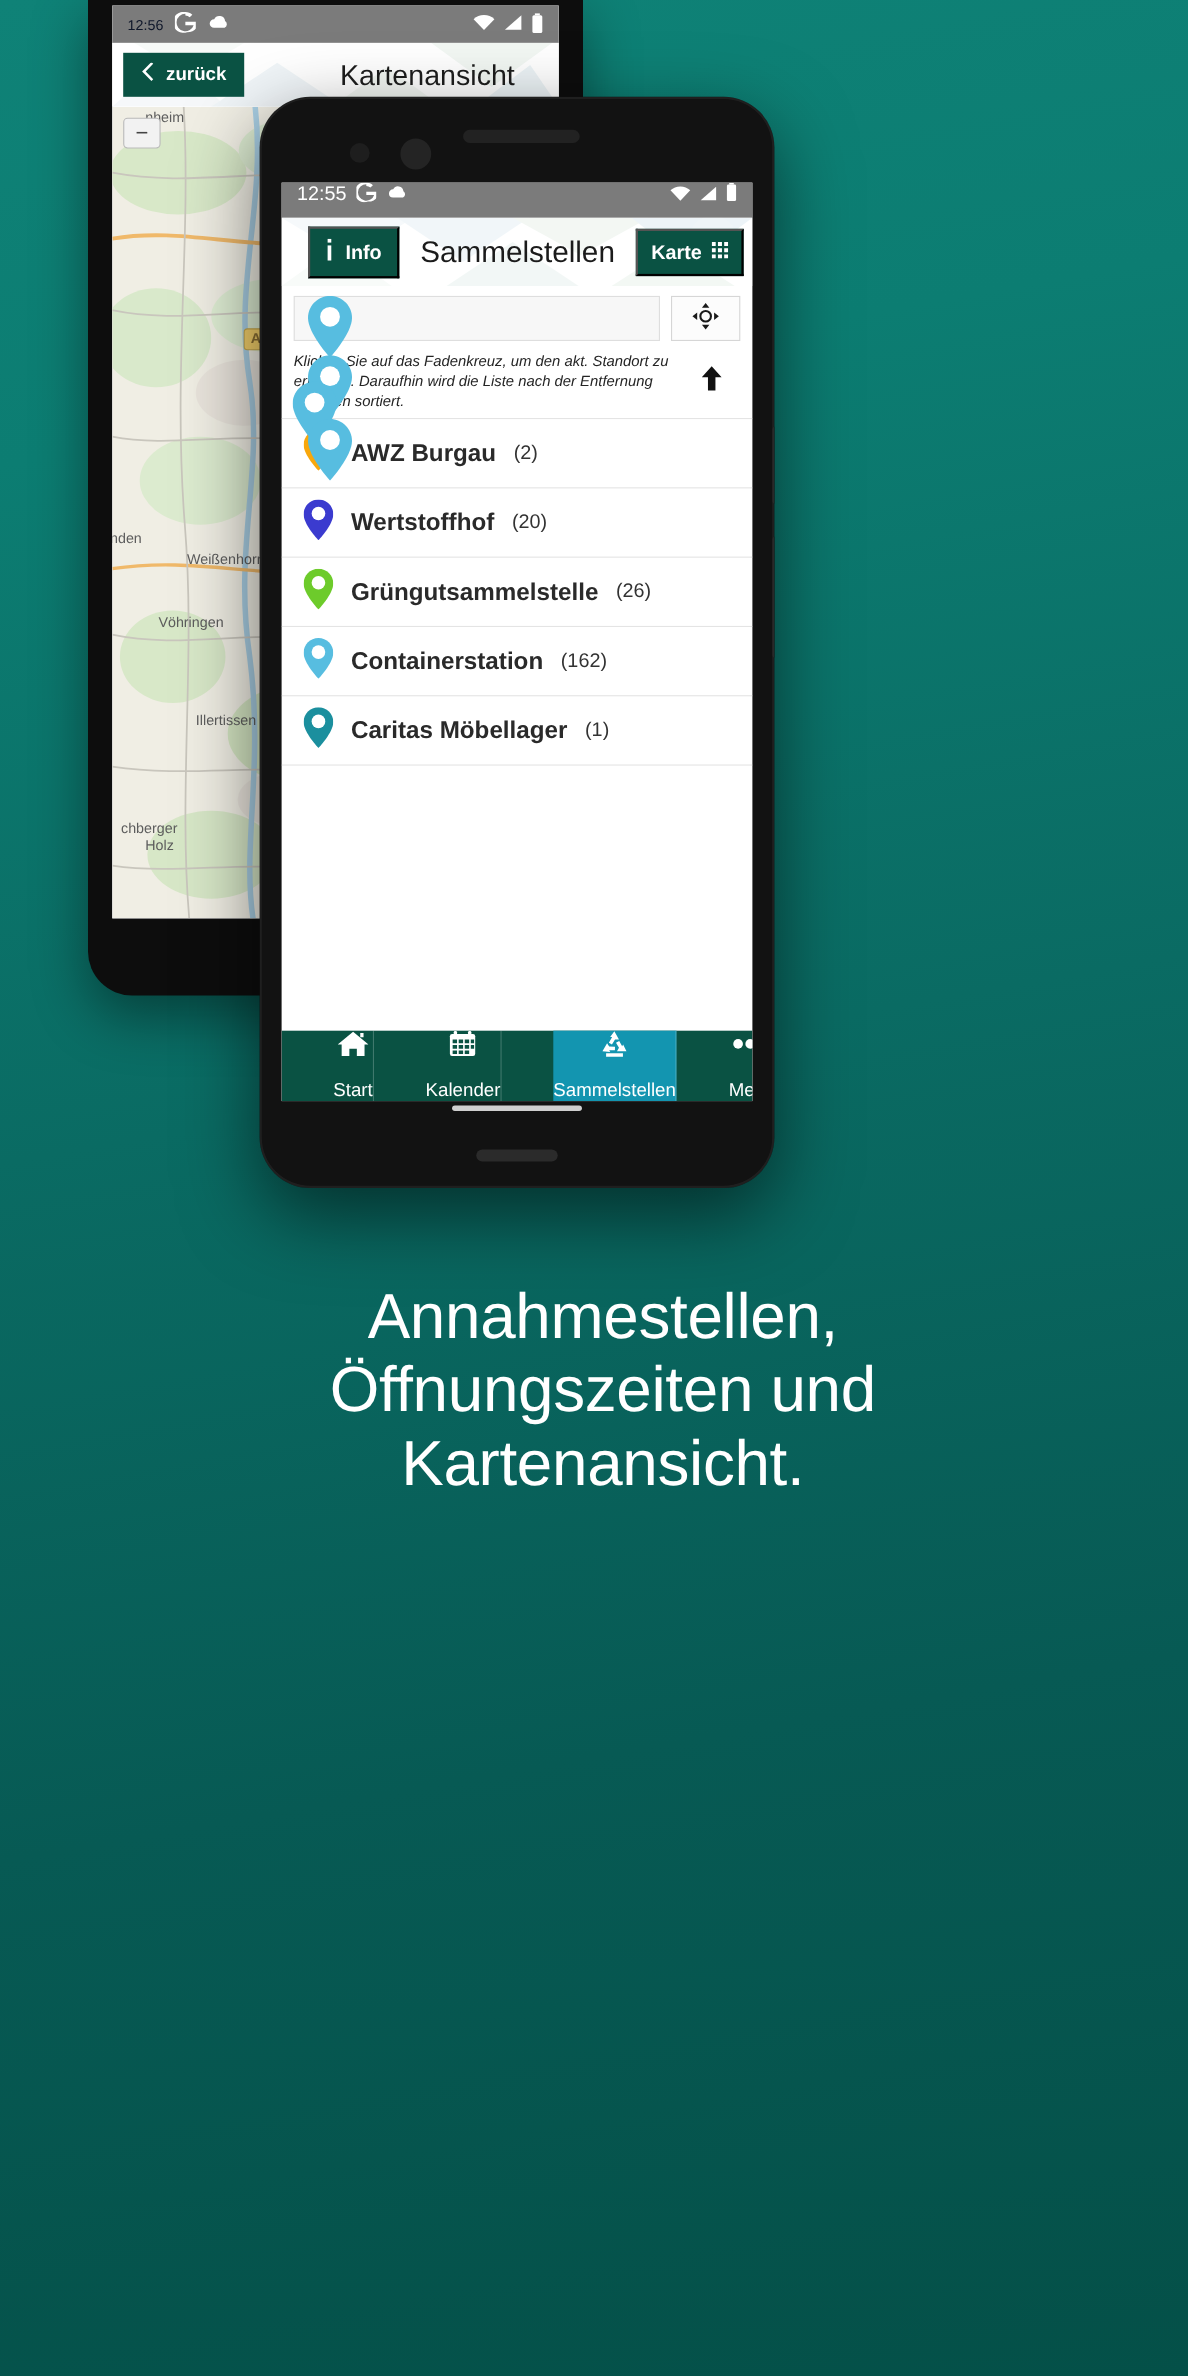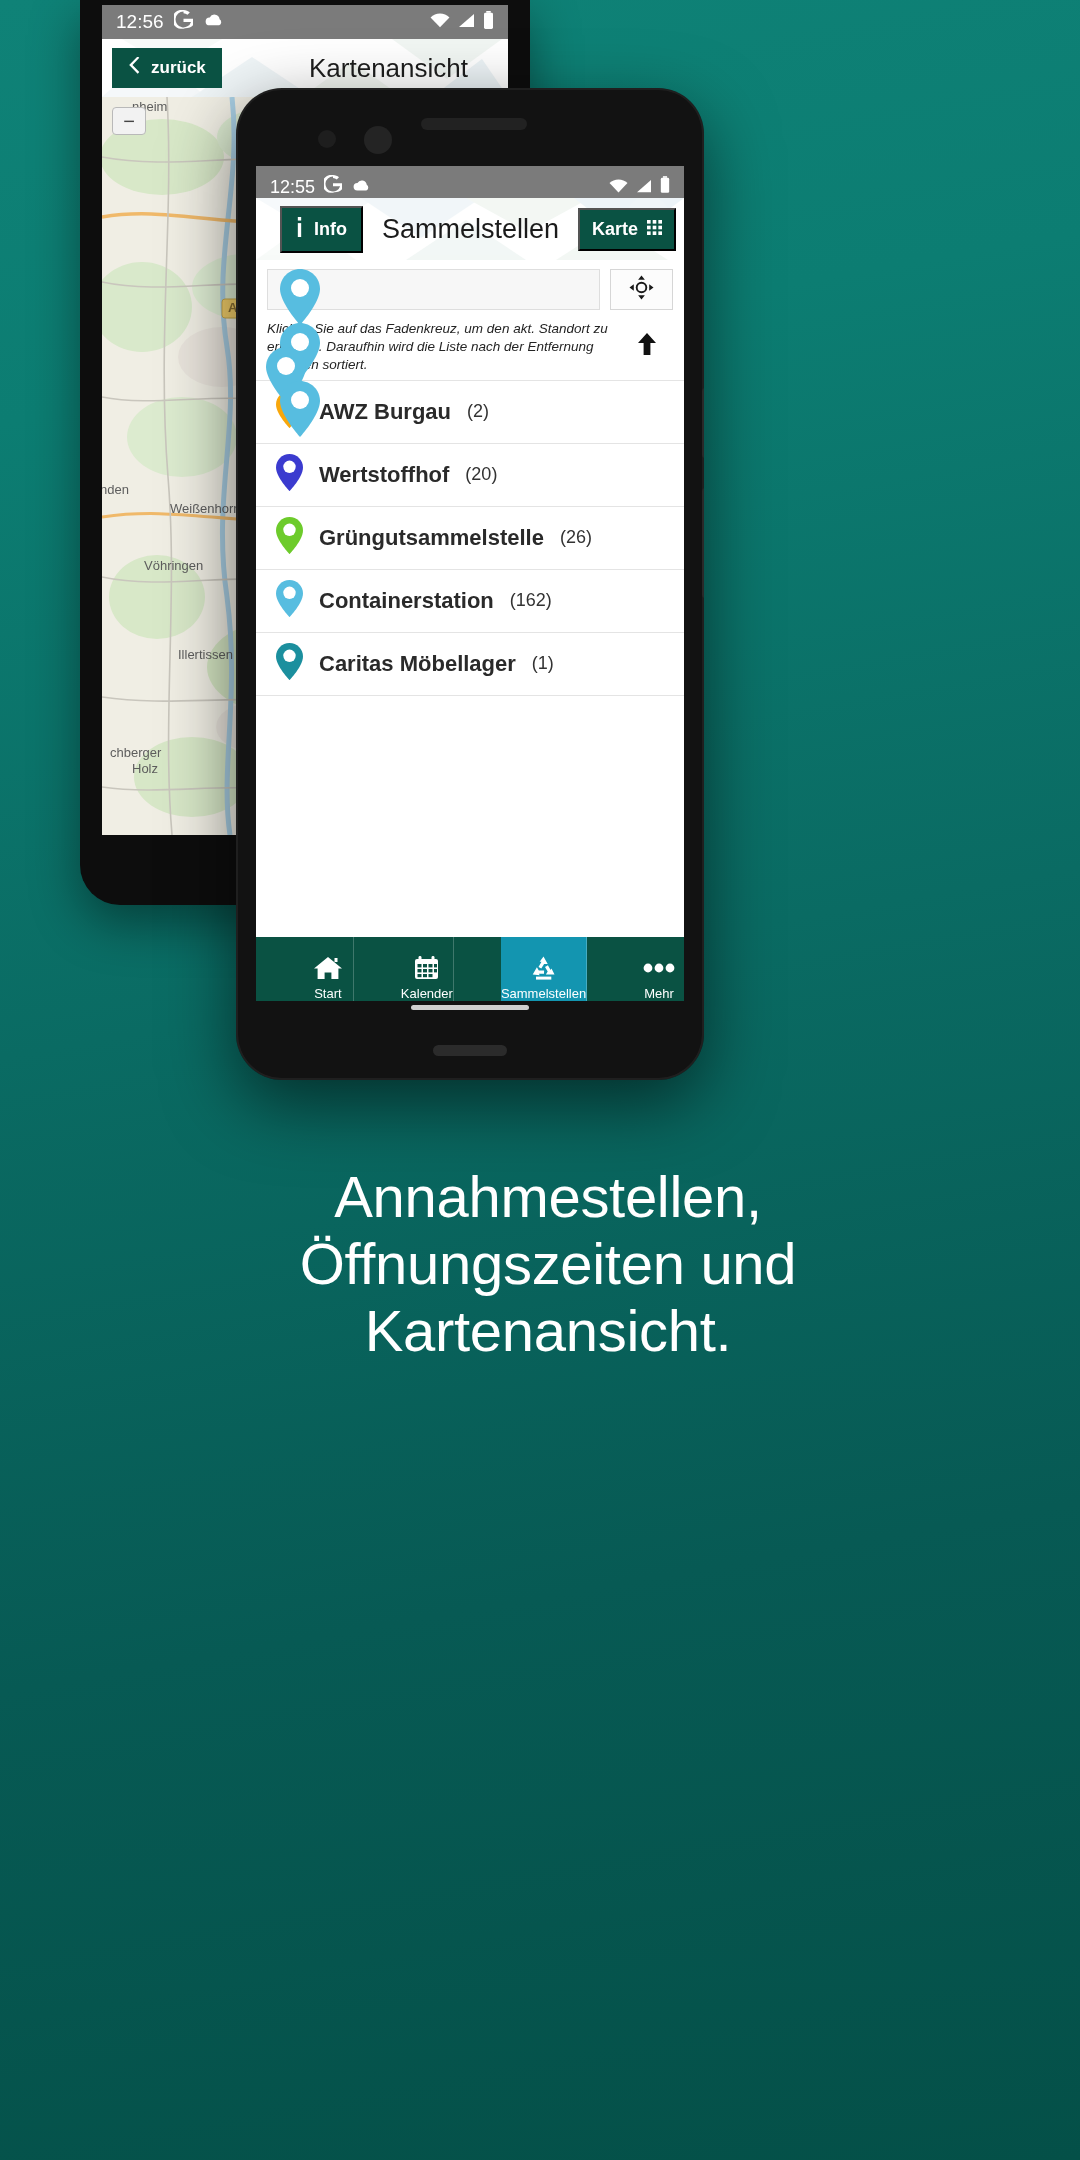--- a/index.html
+++ b/index.html
@@ -25,21 +25,21 @@
     position: absolute;
     left: 22px; top: 5px;
     width: 406px; height: 830px;
     background: #ffffff;
     overflow: hidden;
   }
   .statusbar-back {
     height: 34px; background: #7b7b7b;
     display: flex; align-items: center;
     padding: 0 14px; gap: 10px;
-    color: #ffffff; font-size: 19px;
+    color: #0f172a; font-size: 13px;
   }
   .statusbar-right { margin-left: auto; display: flex; align-items: center; gap: 7px; }
 
   .appbar {
     height: 58px;
     position: relative;
     display: flex; align-items: center;
     background: #ffffff;
     overflow: hidden;
   }
@@ -92,21 +92,21 @@
 
   #front-screen {
     position: absolute;
     left: 20px; top: 78px;
     width: 428px; height: 835px;
     background: #ffffff;
     overflow: hidden;
   }
   .statusbar-front {
     height: 32px; background: #7b7b7b;
-    display: flex; align-items: flex-end;
+    display: flex; align-items: flex-start;
     padding: 0 14px; gap: 9px;
     color: #ffffff; font-size: 18px;
   }
   .appbar2 { height: 62px; position: relative; display: flex; align-items: center; background: #fff; overflow: hidden; }
   .appbar2-title { position: relative; z-index: 2; flex: 1; text-align: center; font-size: 27px; color: #1b1b1b; }
   .btn-dark2 {
     position: relative; z-index: 2;
     background: #0a5243; color: #fff; font-weight: bold; font-size: 18px;
     padding: 9px 14px; display: flex; align-items: center; gap: 11px;
     margin-left: 24px;
@@ -141,22 +141,22 @@
   .list-item {
     display: flex; align-items: center; gap: 16px;
     height: 63px; padding: 0 20px;
     border-bottom: 1px solid #e4e4e4;
   }
   .list-item .txt { font-size: 22px; font-weight: bold; color: #2a2a2a; white-space: nowrap; }
   .list-item .cnt { font-size: 18px; font-weight: normal; color: #333; }
 
   .tabbar { position: absolute; left: 0; bottom: 0; width: 428px; height: 64px; display: flex; background: #0a5243; }
   .tab {
-    flex: 1; display: flex; flex-direction: column; align-items: center; justify-content: flex-end;
-    gap: 3px; color: #ffffff; font-size: 13px;
+    flex: 1; display: flex; flex-direction: column; align-items: center; justify-content: space-between;
+    gap: 3px; color: #ffffff; font-size: 17px;
     border-right: 1px solid rgba(255,255,255,0.22);
     margin-left: 47px;
   }
   .tab:last-child { border-right: none; }
   .tab.active { background: #1395b0; }
 
   
   #caption {
     position: absolute; left: 0; top: 1165px; width: 1080px;
     text-align: center; color: #ffffff;

